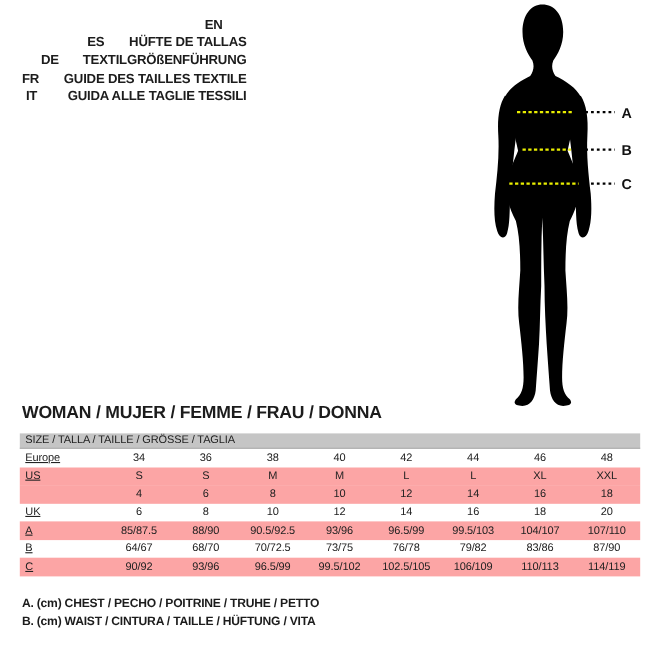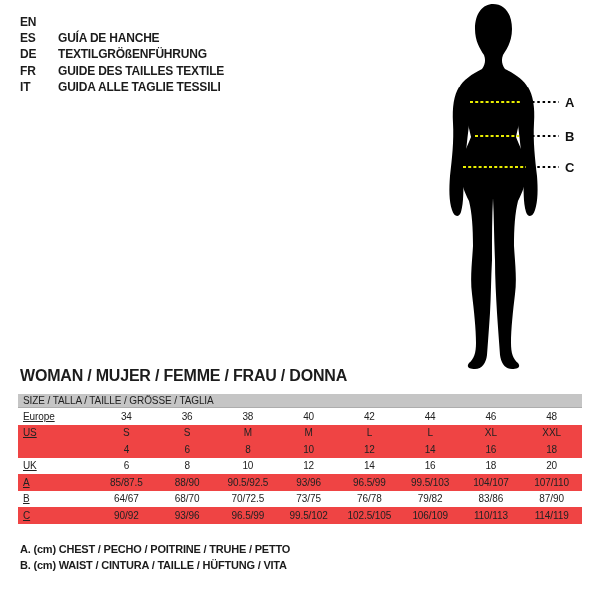--- a/index.html
+++ b/index.html
@@ -20,20 +20,21 @@
     left: 20px;
     top: 14px;
   }
   .lang-row {
     display: flex;
     line-height: 16.2px;
     font-size: 12px;
     font-weight: bold;
     letter-spacing: -0.2px;
     white-space: nowrap;
+    justify-content: flex-end;
   }
   .lang-code { width: 38px; }
 
   
   .figure-area {
     position: absolute;
     left: 420px;
     top: 0;
     width: 180px;
     height: 380px;
@@ -67,21 +68,21 @@
     color: #222222;
     letter-spacing: -0.1px;
     white-space: nowrap;
   }
   .trow {
     display: grid;
     grid-template-columns: 78px repeat(8, 1fr);
     height: 16.5px;
     align-items: center;
   }
-  .trow.shaded { background: #ef4444; }
+  .trow.shaded { background: #fca5a5; }
   .tcell { text-align: center; color: #222222; letter-spacing: -0.1px; white-space: nowrap; }
   .tcell.label { text-align: left; padding-left: 5px; text-decoration: underline; }
 
   
   .legend-block {
     position: absolute;
     left: 20px;
     top: 541px;
   }
   .legend-line {
@@ -103,21 +104,21 @@
 <body>
 
 <div class="canvas">
 
   <div class="lang-block">
     <div class="lang-row">
       <span class="lang-code">EN</span>
     </div>
     <div class="lang-row">
       <span class="lang-code">ES</span>
-      <span class="lang-label">GUÍA DE HANCHE</span>
+      <span class="lang-label">HÜFTE DE TALLAS</span>
     </div>
     <div class="lang-row">
       <span class="lang-code">DE</span>
       <span class="lang-label">TEXTILGRÖßENFÜHRUNG</span>
     </div>
     <div class="lang-row">
       <span class="lang-code">FR</span>
       <span class="lang-label">GUIDE DES TAILLES TEXTILE</span>
     </div>
     <div class="lang-row">

